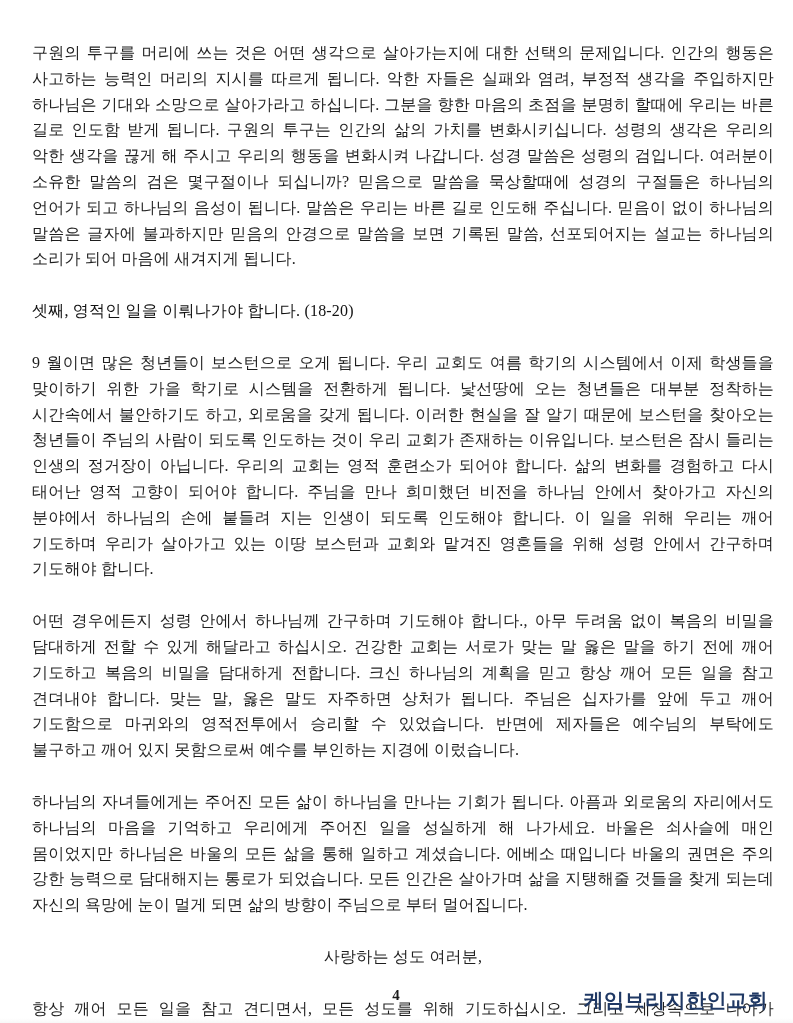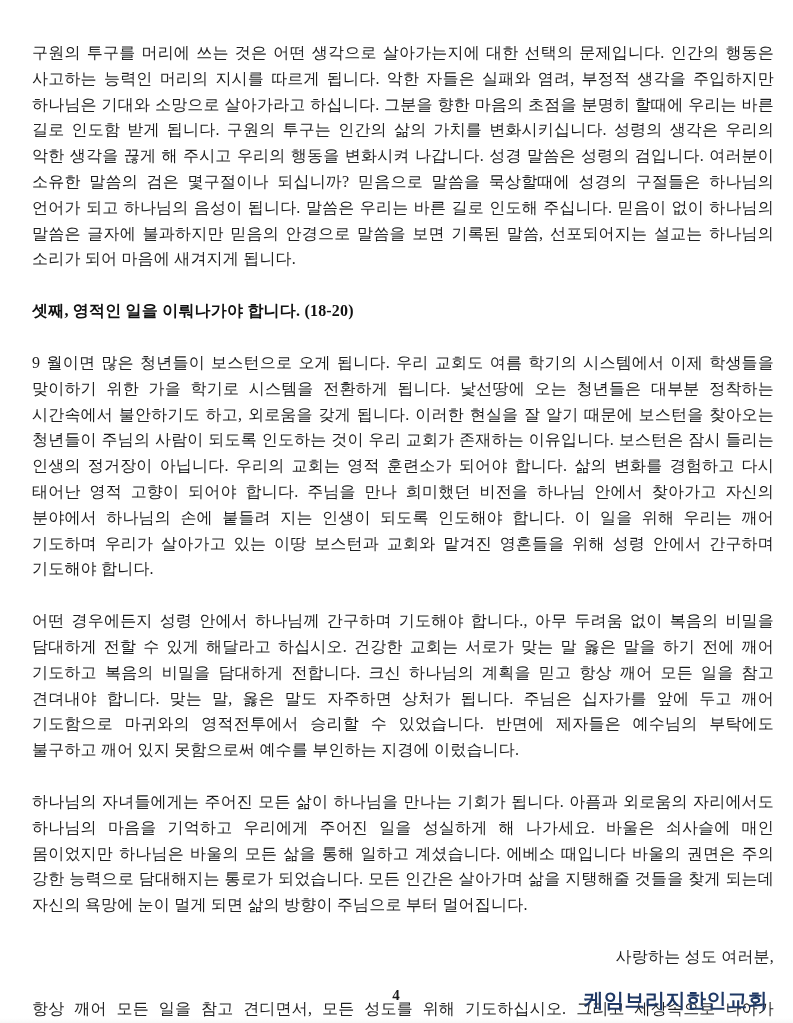--- a/index.html
+++ b/index.html
@@ -20,28 +20,28 @@
     font-size: 16px;
     line-height: 25.8px;
     text-align: justify;
     word-break: keep-all;
     letter-spacing: 0.2px;
   }
   .para {
     margin-bottom: 26px;
   }
   .heading {
-    font-weight: bold;
+    font-weight: normal;
     color: #111111;
     margin-bottom: 26px;
     text-align: left;
   }
   .salutation {
     margin-bottom: 26px;
-    text-align: right;
+    text-align: center;
   }
   .footer {
     position: absolute;
     left: 20px;
     right: 21px;
     bottom: 30px;
     height: 22px;
   }
   .page-number {
     position: absolute;

